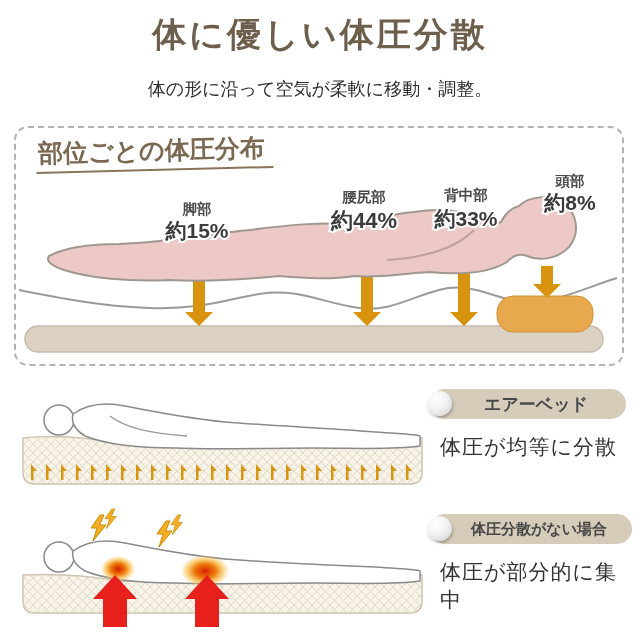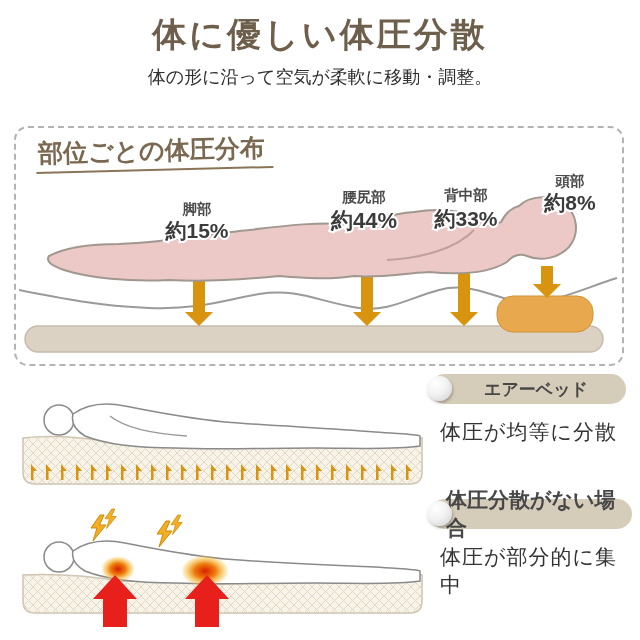--- a/index.html
+++ b/index.html
@@ -7,46 +7,46 @@
     position:relative; width:640px; height:640px; overflow:hidden;
     background:#ffffff;
     font-family:"Liberation Sans","DejaVu Sans",sans-serif;
   }
   .title {
     position:absolute; top:12px; left:0; right:0; margin:0;
     text-align:center; font-size:34px; font-weight:bold;
     color:#6e5e4c; letter-spacing:3px;
   }
   .subtitle {
-    position:absolute; top:64px; left:0; right:0; margin:0;
+    position:absolute; top:76px; left:0; right:0; margin:0;
     text-align:center; font-size:18px; line-height:1.45; color:#2e2e2e;
   }
   .dist-box {
     position:absolute; left:14px; top:126px; width:610px; height:240px;
     border:2px dashed #b3b3b3; border-radius:14px; box-sizing:border-box;
   }
   .dist-heading {
     position:absolute; left:20px; top:6px; z-index:2;
     font-family:"DejaVu Serif","Liberation Serif",serif;
     font-size:25px; font-weight:bold; color:#7b6850;
     border-bottom:2px solid #8a7458; padding:0 8px 2px 2px;
     transform:rotate(-1.5deg); background:rgba(255,255,255,0.7);
   }
   .dist-svg { position:absolute; left:3px; bottom:2px; }
   .panel { position:absolute; left:15px; display:flex; }
   .panel-1 { top:372px; }
   .panel-2 { top:497px; }
   .panel-side { width:202px; margin-left:0px; position:relative; }
   .badge {
-    position:relative; margin-top:2px; height:30px; border-radius:16px;
+    position:relative; margin-top:17px; height:30px; border-radius:16px;
     background:#d6ccba; display:flex; align-items:center; justify-content:center;
     font-weight:bold; color:#474747; padding-left:16px; box-sizing:border-box;
   }
   .badge-1 { font-size:17px; width:196px; }
-  .badge-2 { font-size:21px; width:202px; }
+  .badge-2 { font-size:15px; width:202px; }
   .badge .sphere {
     position:absolute; left:-3px; top:2px; width:25px; height:25px; border-radius:50%;
     background:radial-gradient(circle at 35% 30%, #ffffff 0%, #f2f2f2 45%, #cfcfcf 100%);
     box-shadow:1px 2px 3px rgba(0,0,0,0.25);
   }
   .desc {
     margin-top:14px; font-size:21px; color:#333333; font-weight:500;
     text-align:left; padding-left:10px; letter-spacing:1px;
   }
 </style>

